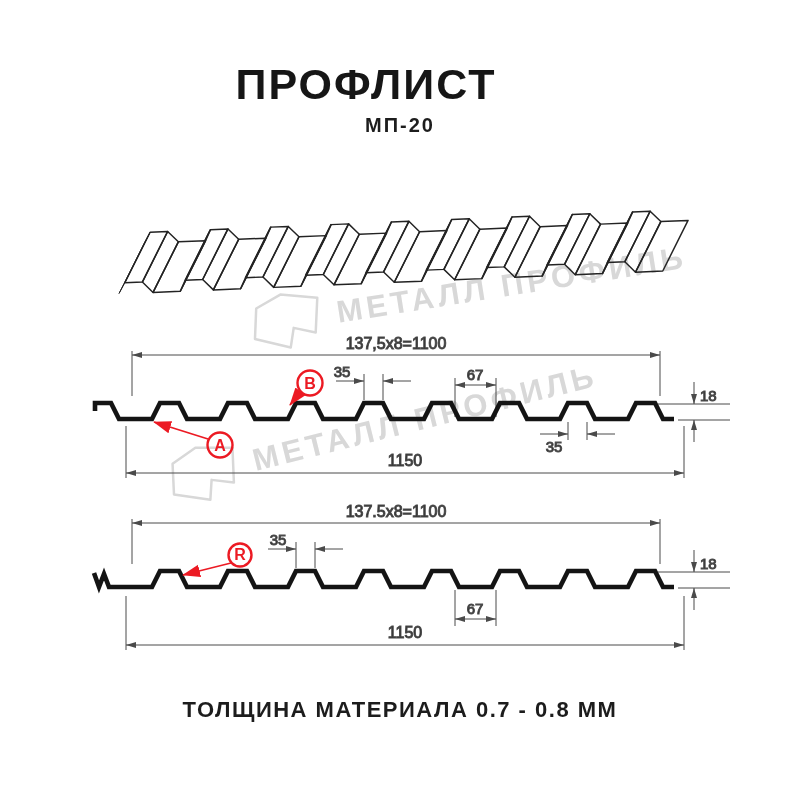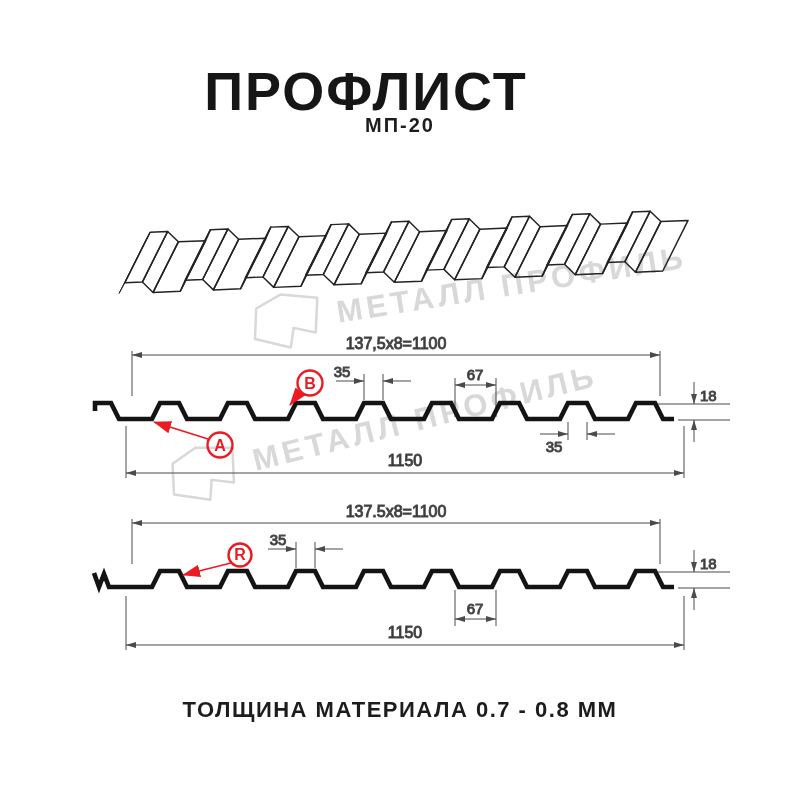--- a/index.html
+++ b/index.html
@@ -1,20 +1,20 @@
 <!DOCTYPE html>
 <html><head>
 <meta charset="utf-8">
 <style>
   html,body{margin:0;padding:0;}
   body{width:800px;height:800px;background:#ffffff;font-family:"Liberation Sans",sans-serif;position:relative;overflow:hidden;}
   #canvas{position:absolute;left:0;top:0;width:800px;height:800px;background:#fff;}
 
   .page-title{position:absolute;top:60px;left:0;width:732px;text-align:center;
-    font-size:54px;font-weight:bold;letter-spacing:2px;color:#161616;}
+    font-size:43px;font-weight:bold;letter-spacing:2px;color:#161616;}
   .page-subtitle{position:absolute;top:114px;left:0;width:800px;text-align:center;
     font-size:20px;font-weight:bold;letter-spacing:2px;color:#1d1d1d;}
   .page-footer{position:absolute;top:697px;left:0;width:800px;text-align:center;
     font-size:22px;font-weight:bold;letter-spacing:1.5px;color:#1c1c1c;}
 
   .watermark{position:absolute;display:flex;align-items:center;gap:14px;
     color:#d8d8d8;transform-origin:left center;pointer-events:none;}
   .watermark .wm-text{font-size:31px;font-weight:bold;letter-spacing:4px;white-space:nowrap;}
   .wm-logo{flex:0 0 auto;}
   .wm-logo path{fill:none;stroke:#d8d8d8;stroke-width:2.5;stroke-linejoin:round;}

